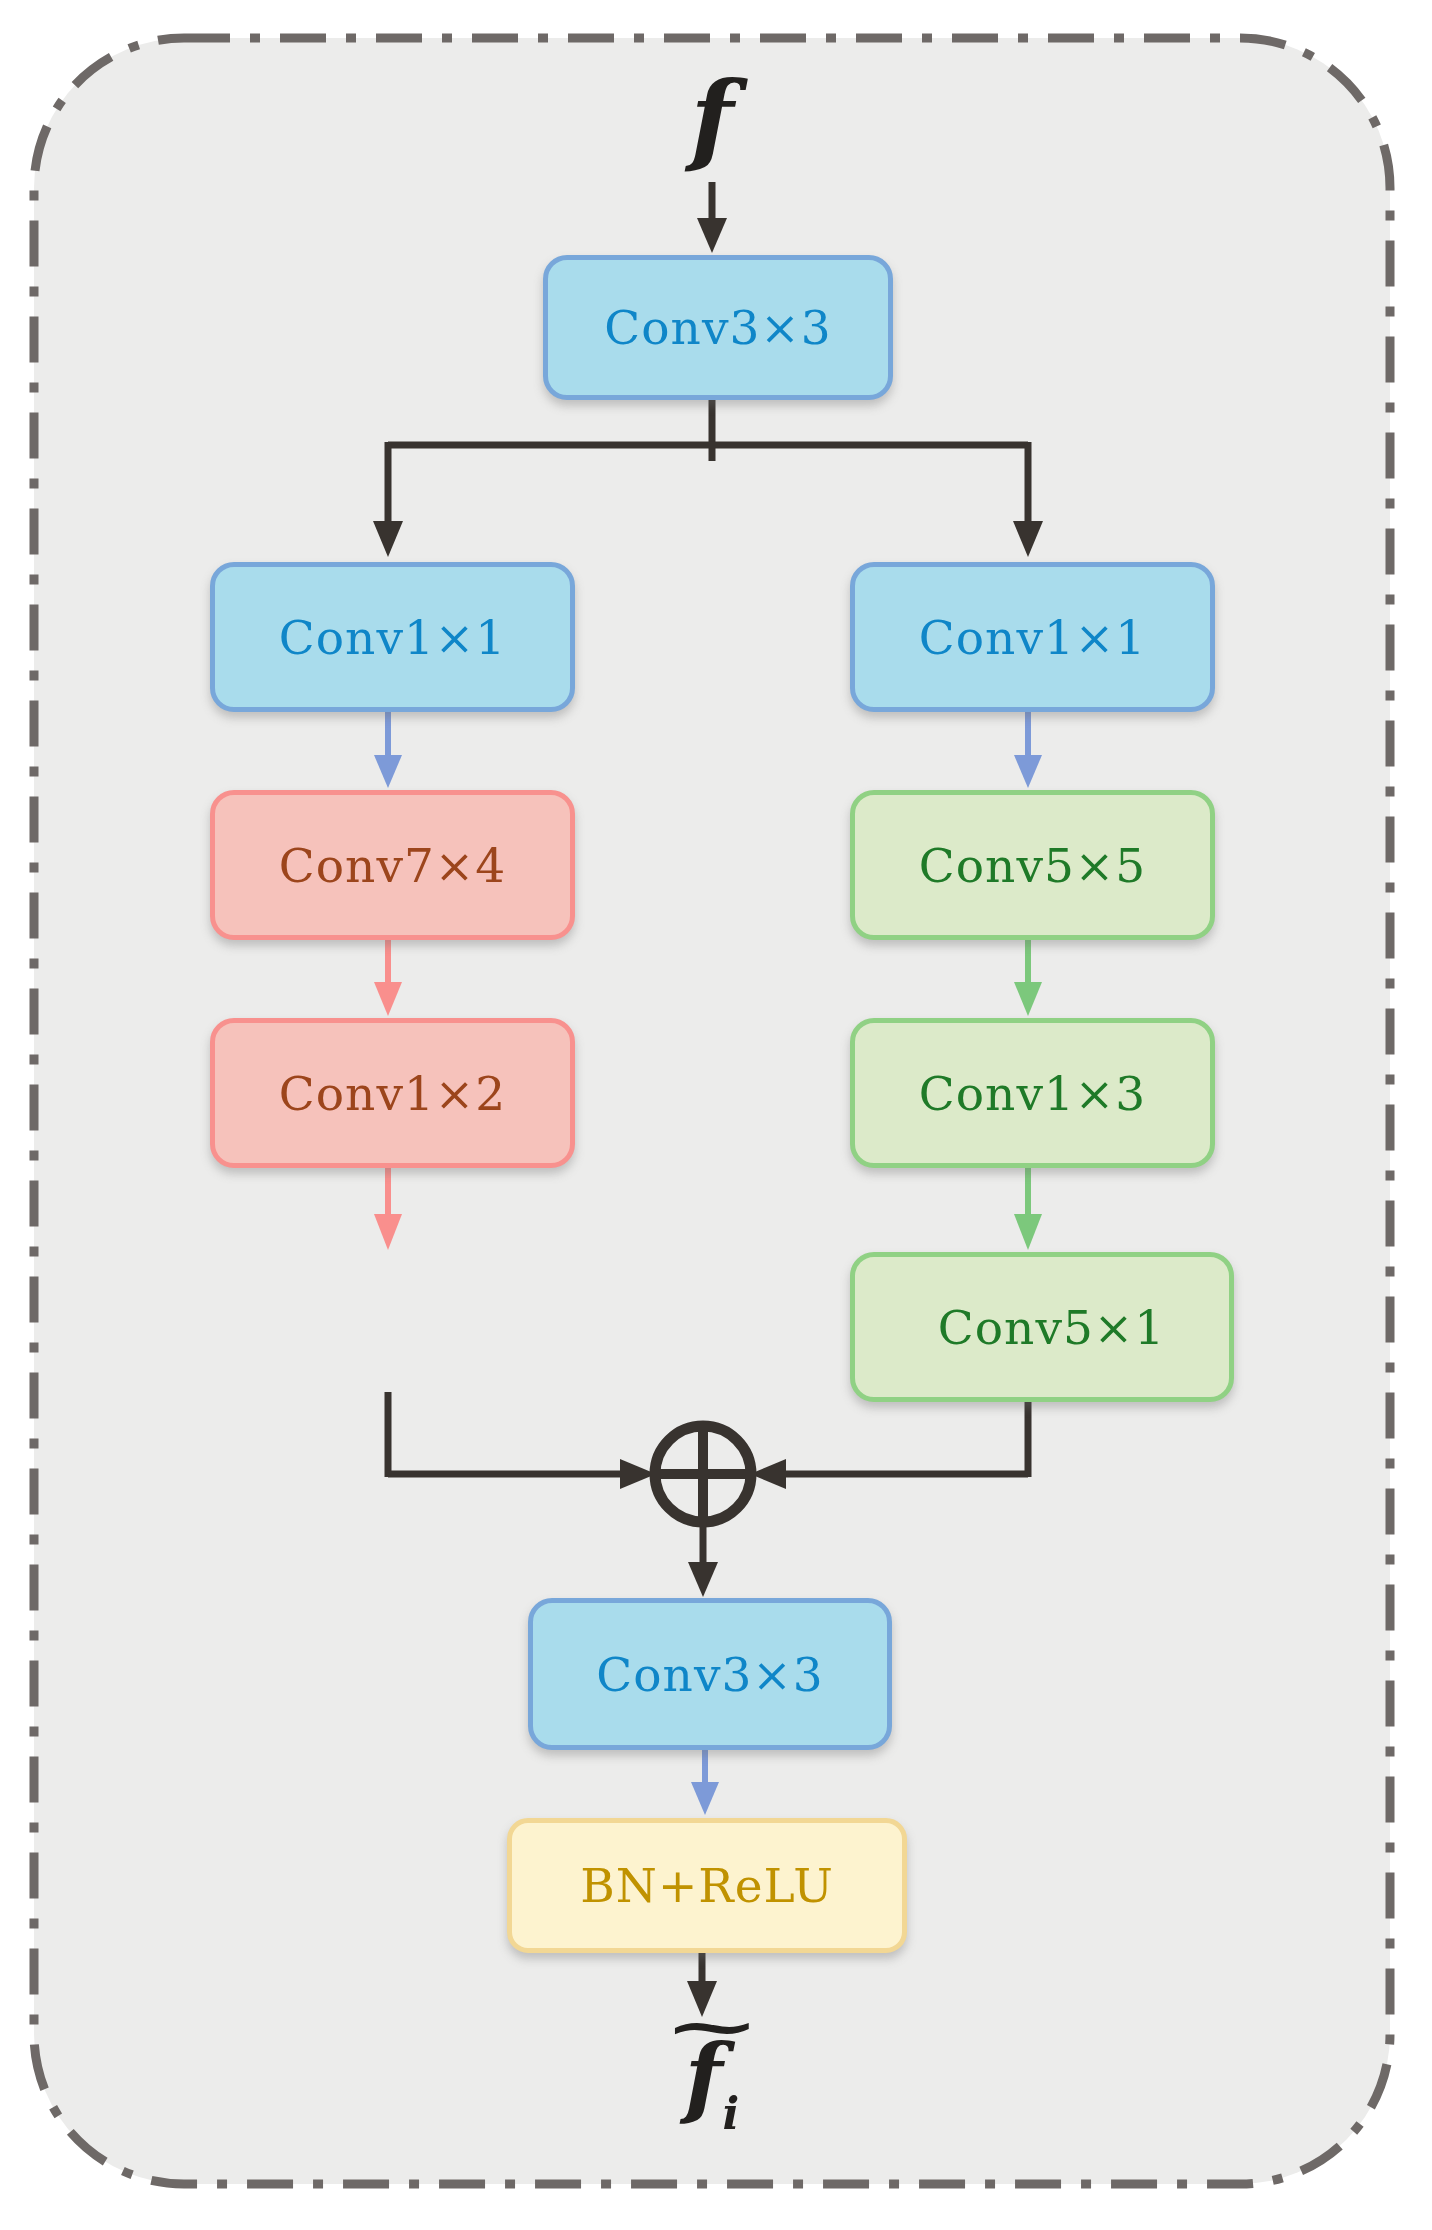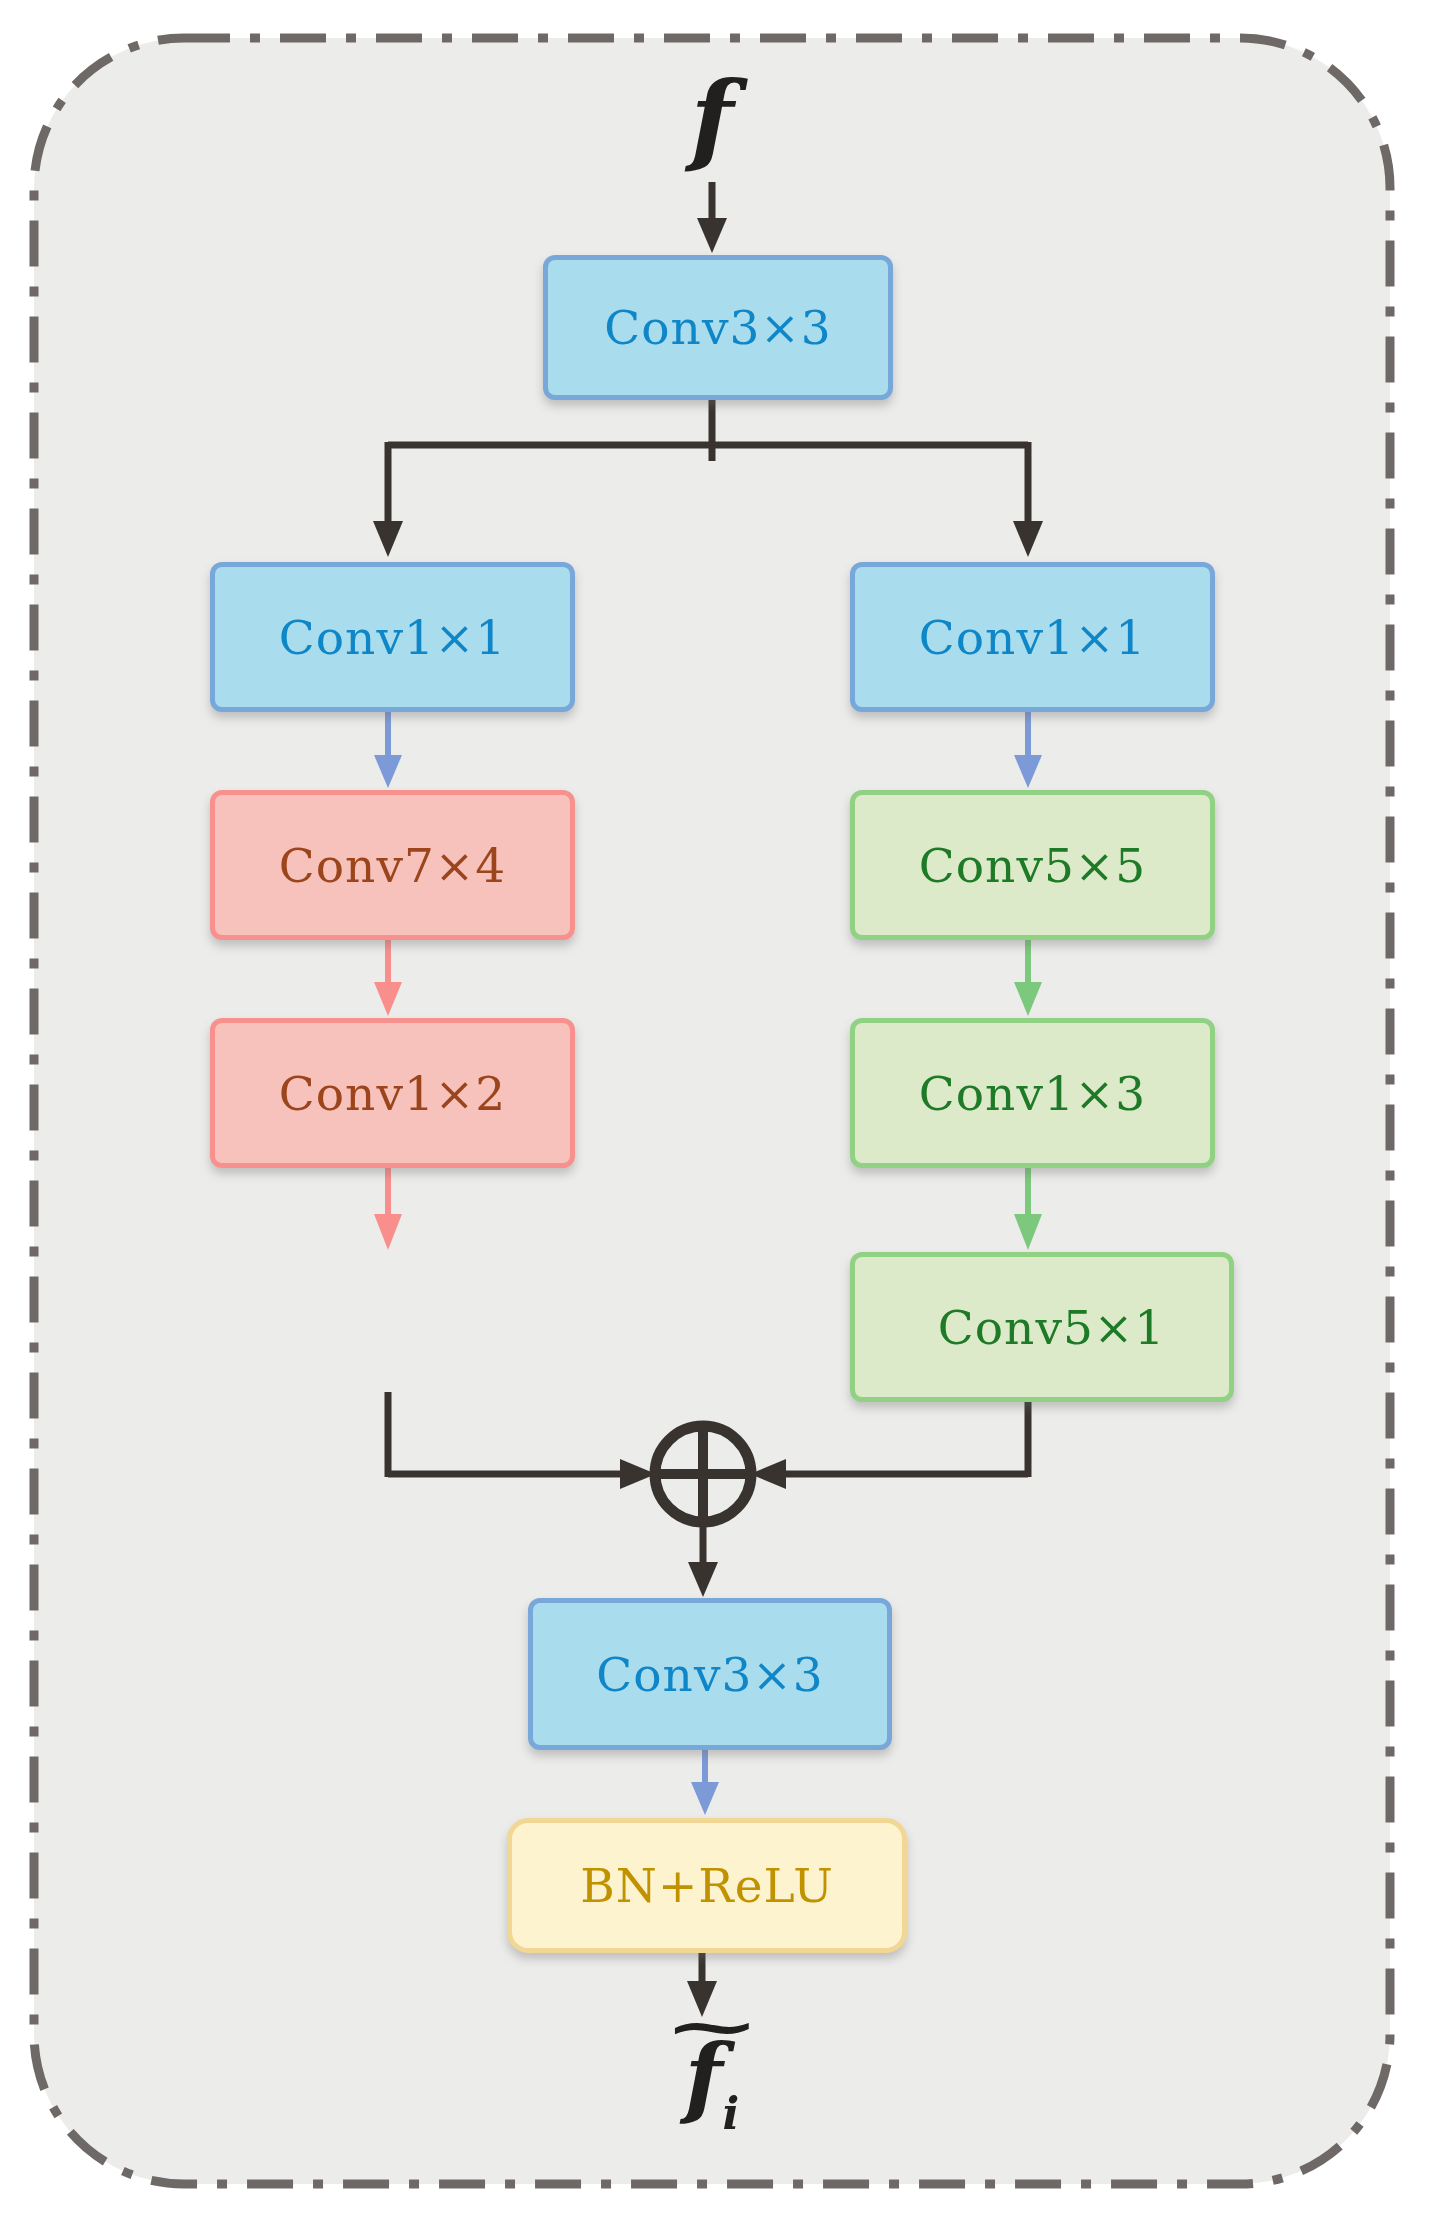--- a/index.html
+++ b/index.html
@@ -24,21 +24,21 @@
   .ln-blue{stroke:var(--arrow-blue); stroke-width:6; fill:none;}
   .hd-blue{fill:var(--arrow-blue); stroke:none;}
   .ln-pink{stroke:var(--arrow-pink); stroke-width:6; fill:none;}
   .hd-pink{fill:var(--arrow-pink); stroke:none;}
   .ln-green{stroke:var(--arrow-green); stroke-width:6; fill:none;}
   .hd-green{fill:var(--arrow-green); stroke:none;}
   .merge-circle{fill:var(--panel-bg); stroke:var(--line-dark); stroke-width:11;}
 
   .node{
     position:absolute; display:flex; align-items:center; justify-content:center;
-    border-radius:12px; border:5px solid; font-size:47px; letter-spacing:1px;
+    border-radius:24px; border:5px solid; font-size:47px; letter-spacing:1px;
     box-shadow:0 6px 10px rgba(110,110,110,0.35);
   }
   .node.blue{background:var(--blue-fill); border-color:var(--blue-border); color:var(--blue-text);}
   .node.red{background:var(--red-fill); border-color:var(--red-border); color:var(--red-text);}
   .node.green{background:var(--green-fill); border-color:var(--green-border); color:var(--green-text);}
   .node.yellow{background:var(--yellow-fill); border-color:var(--yellow-border); color:var(--yellow-text);}
 
   .label-in{
     position:absolute; left:612px; top:66px; width:200px; text-align:center;
     font-size:100px; font-style:italic; font-weight:700; color:var(--label-dark); line-height:104px;

